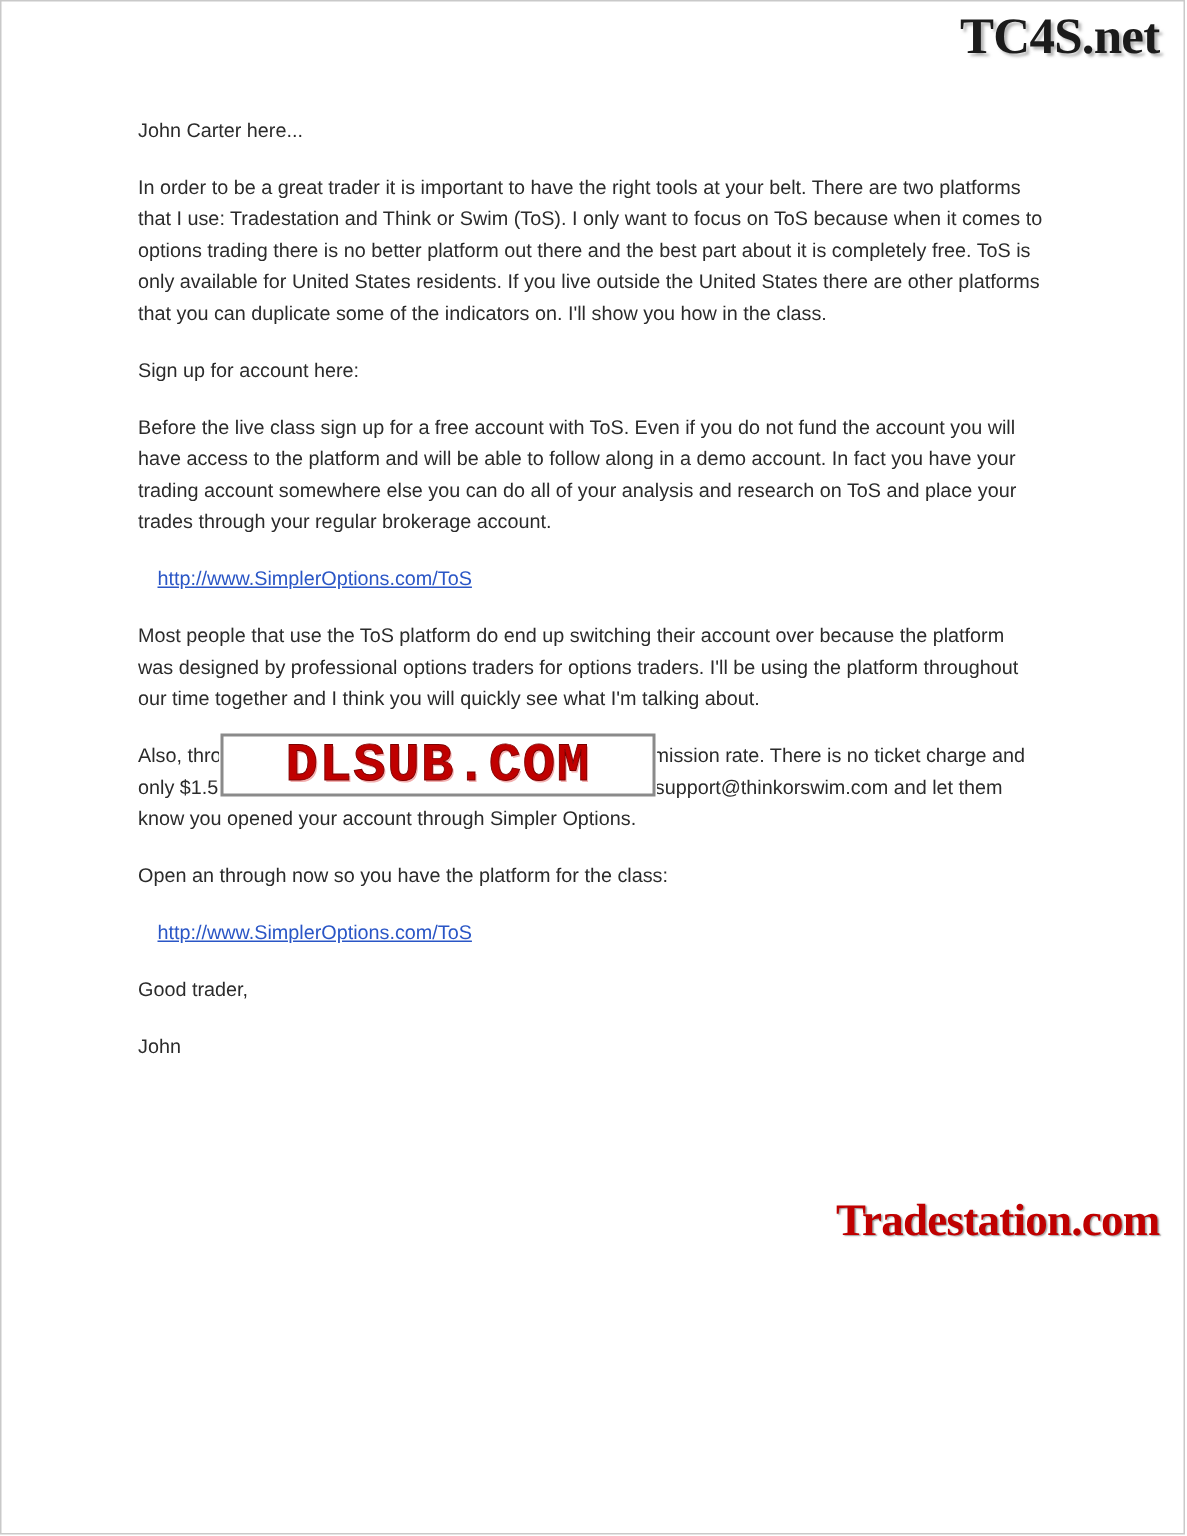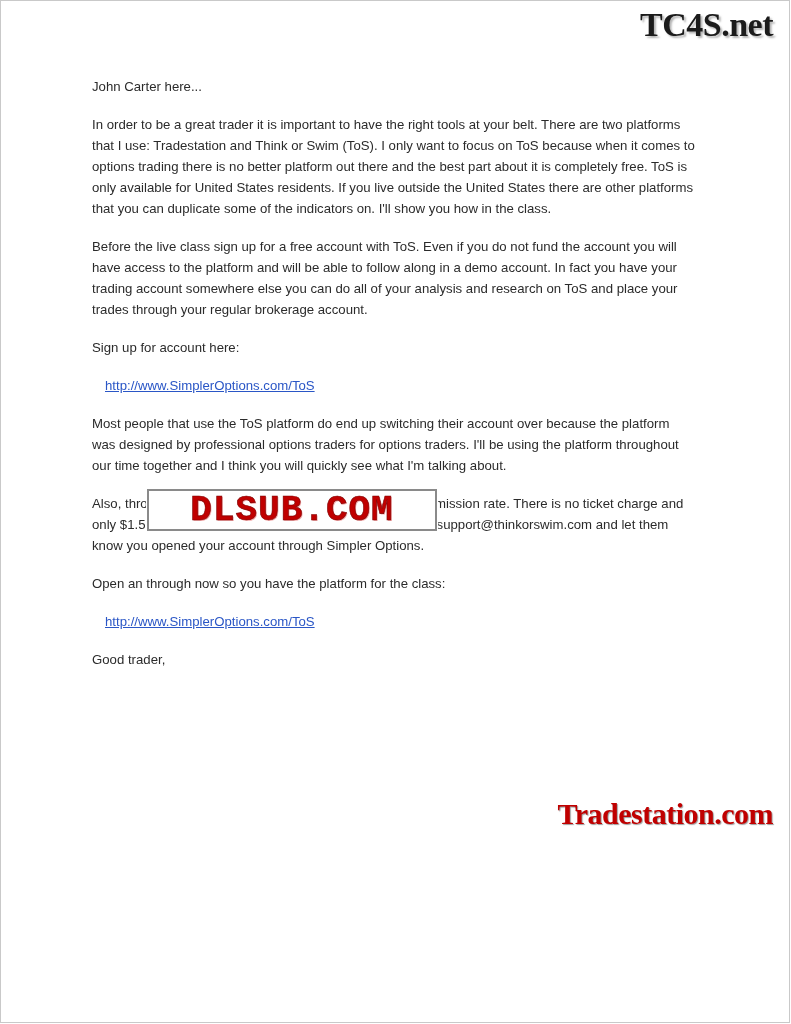--- a/index.html
+++ b/index.html
@@ -123,40 +123,41 @@
   <div class="page-border"></div>
 
   <div class="brand-top">TC4S.net</div>
 
   <div class="doc">
 
     <p class="para">John Carter here...</p>
 
     <p class="para">In order to be a great trader it is important to have the right tools at your belt. There are two platforms that I use: Tradestation and Think or Swim (ToS). I only want to focus on ToS because when it comes to options trading there is no better platform out there and the best part about it is completely free. ToS is only available for United States residents. If you live outside the United States there are other platforms that you can duplicate some of the indicators on. I'll show you how in the class.</p>
 
+    <p class="para">Sign up for account here:</p>
+
     <p class="para">Before the live class sign up for a free account with ToS. Even if you do not fund the account you will have access to the platform and will be able to follow along in a demo account. In fact you have your trading account somewhere else you can do all of your analysis and research on ToS and place your trades through your regular brokerage account.</p>
-
-    <p class="para">Sign up for account here:</p>
 
     <p class="link-para">
       <a class="link" href="#">http://www.SimplerOptions.com/ToS</a>
     </p>
 
     <p class="para">Most people that use the ToS platform do end up switching their account over because the platform was designed by professional options traders for options traders. I'll be using the platform throughout our time together and I think you will quickly see what I'm talking about.</p>
 
     <p class="para">Also, through Simpler Options you can get discounted commission rate. There is no ticket charge and only $1.50 per contract. After you open your account email support@thinkorswim.com and let them know you opened your account through Simpler Options.</p>
 
     <p class="para">Open an through now so you have the platform for the class:</p>
 
     <p class="link-para">
       <a class="link" href="#">http://www.SimplerOptions.com/ToS</a>
     </p>
 
     <p class="para">Good trader,</p>
 
+    <p class="para">John</p>
 
   </div>
 
   <div class="watermark-center">
     <span>DLSUB.COM</span>
   </div>
 
   <div class="brand-bottom">Tradestation.com</div>
 
 </div>

